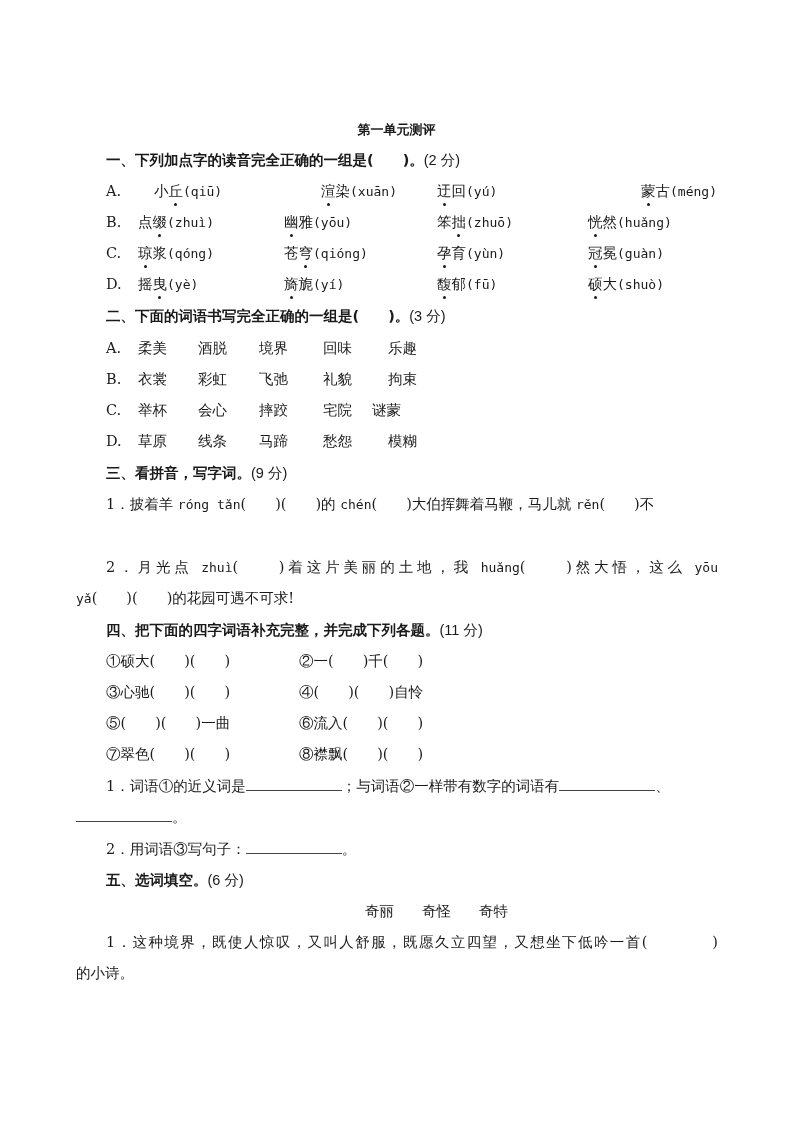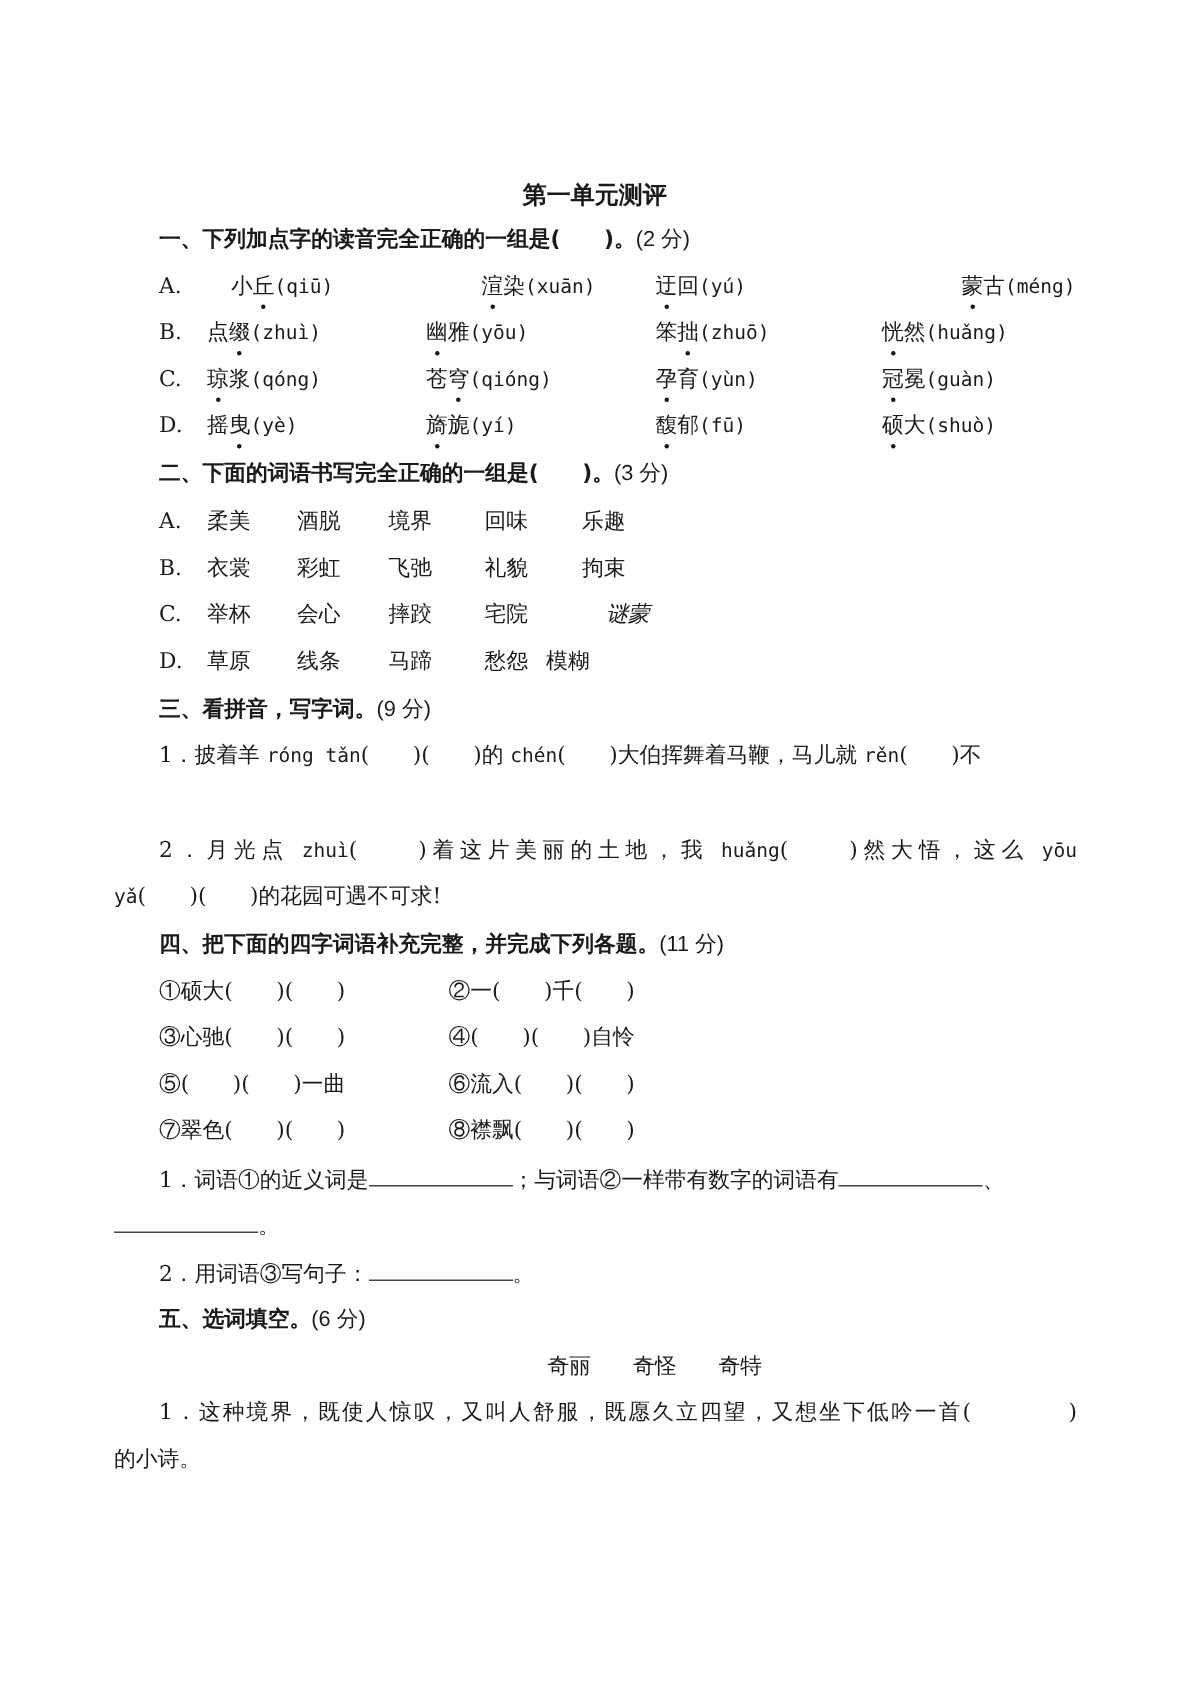--- a/index.html
+++ b/index.html
@@ -5,21 +5,21 @@
     html, body { margin: 0; padding: 0; background: #ffffff; }
     body {
       width: 793px; height: 1122px; position: relative; overflow: hidden;
       font-family: "DejaVu Serif", "Liberation Serif", serif;
       color: #1a1a1a; font-size: 14.5px;
     }
     .page { position: absolute; left: 0; top: 0; width: 793px; height: 1122px; }
     .line { position: absolute; white-space: nowrap; line-height: 20px; }
     .title {
       left: 0; width: 793px; text-align: center; top: 120px;
-      font-family: "DejaVu Sans", "Liberation Sans", sans-serif; font-weight: bold; font-size: 16px;
+      font-family: "DejaVu Sans", "Liberation Sans", sans-serif; font-weight: bold; font-size: 13px;
     }
     .heading {
       left: 106px; font-family: "DejaVu Sans", "Liberation Sans", sans-serif; font-weight: bold; font-size: 14.5px;
     }
     .heading .score { font-family: Liberation Sans, sans-serif; font-weight: normal; }
     .cell { position: absolute; white-space: nowrap; }
     .dot { position: relative; display: inline-block; }
     .dot::after {
       content: ""; position: absolute; left: 50%; bottom: -5px; width: 3px; height: 3px;
       margin-left: -1.5px; border-radius: 50%; background: #1a1a1a;
@@ -90,29 +90,29 @@
         <span class="cell" style="left: 259px;">飞弛</span>
         <span class="cell" style="left: 323px;">礼貌</span>
         <span class="cell" style="left: 388px;">拘束</span>
       </div>
       <div class="line" style="top: 400px; left: 0px; width: 793px; height: 20px;">
         <span class="cell" style="left: 106px;">C.</span>
         <span class="cell" style="left: 138px;">举杯</span>
         <span class="cell" style="left: 198px;">会心</span>
         <span class="cell" style="left: 259px;">摔跤</span>
         <span class="cell" style="left: 323px;">宅院</span>
-        <span class="cell" style="left: 404px; font-style: italic;">谜蒙</span>
+        <span class="cell" style="left: 372px;">谜蒙</span>
       </div>
       <div class="line" style="top: 431px; left: 0px; width: 793px; height: 20px;">
         <span class="cell" style="left: 106px;">D.</span>
         <span class="cell" style="left: 138px;">草原</span>
         <span class="cell" style="left: 198px;">线条</span>
         <span class="cell" style="left: 259px;">马蹄</span>
         <span class="cell" style="left: 323px;">愁怨</span>
-        <span class="cell" style="left: 364px;">模糊</span>
+        <span class="cell" style="left: 388px;">模糊</span>
       </div>
     </div>
 
   <div class="line heading" style="top:463px;">
     <span>三、看拼音，写字词。</span><span class="score">(9 分)</span>
   </div>
   <div class="line" style="left:106px; top:494px; width:612px;" id="q3-s1l1"><span>1．披着羊 </span><span class="py">róng tǎn</span><span>(　　)(　　)的 </span><span class="py">chén</span><span>(　　)大伯挥舞着马鞭，马儿就 </span><span class="py">rěn</span><span>(　　)不</span></div>
   <div class="line justify" style="left:106px; top:557px; width:612px;" id="q3-s2l1"><span>2．月光点 </span><span class="py">zhuì</span><span>(　　)着这片美丽的土地，我 </span><span class="py">huǎng</span><span>(　　)然大悟，这么 </span><span class="py">yōu</span></div>
   <div class="line" style="left:76px; top:588px;" id="q3-s2l2"><span class="py">yǎ</span><span>(　　)(　　)的花园可遇不可求!</span></div>
 

